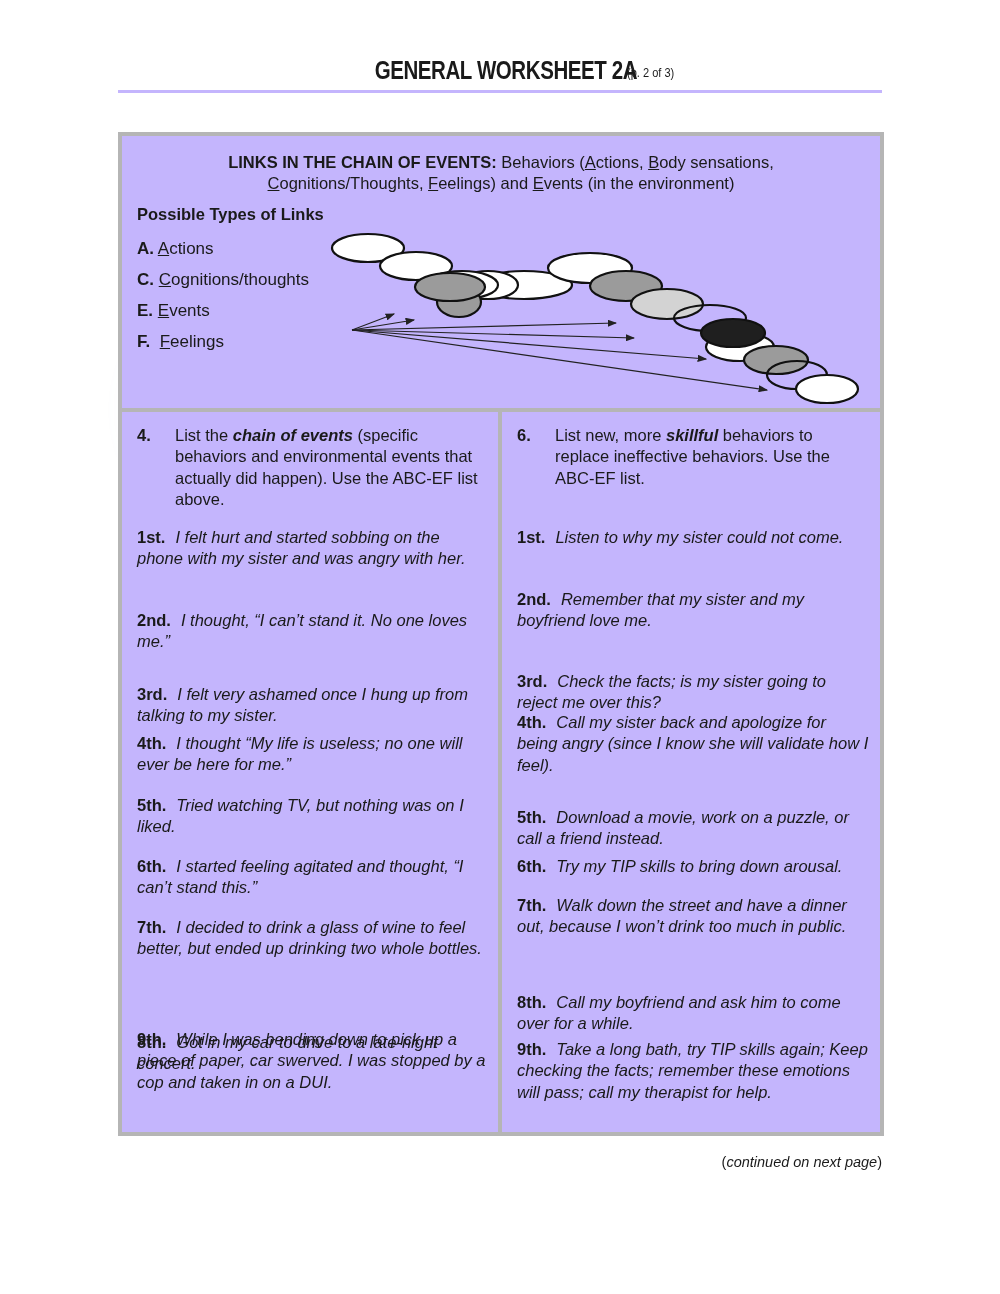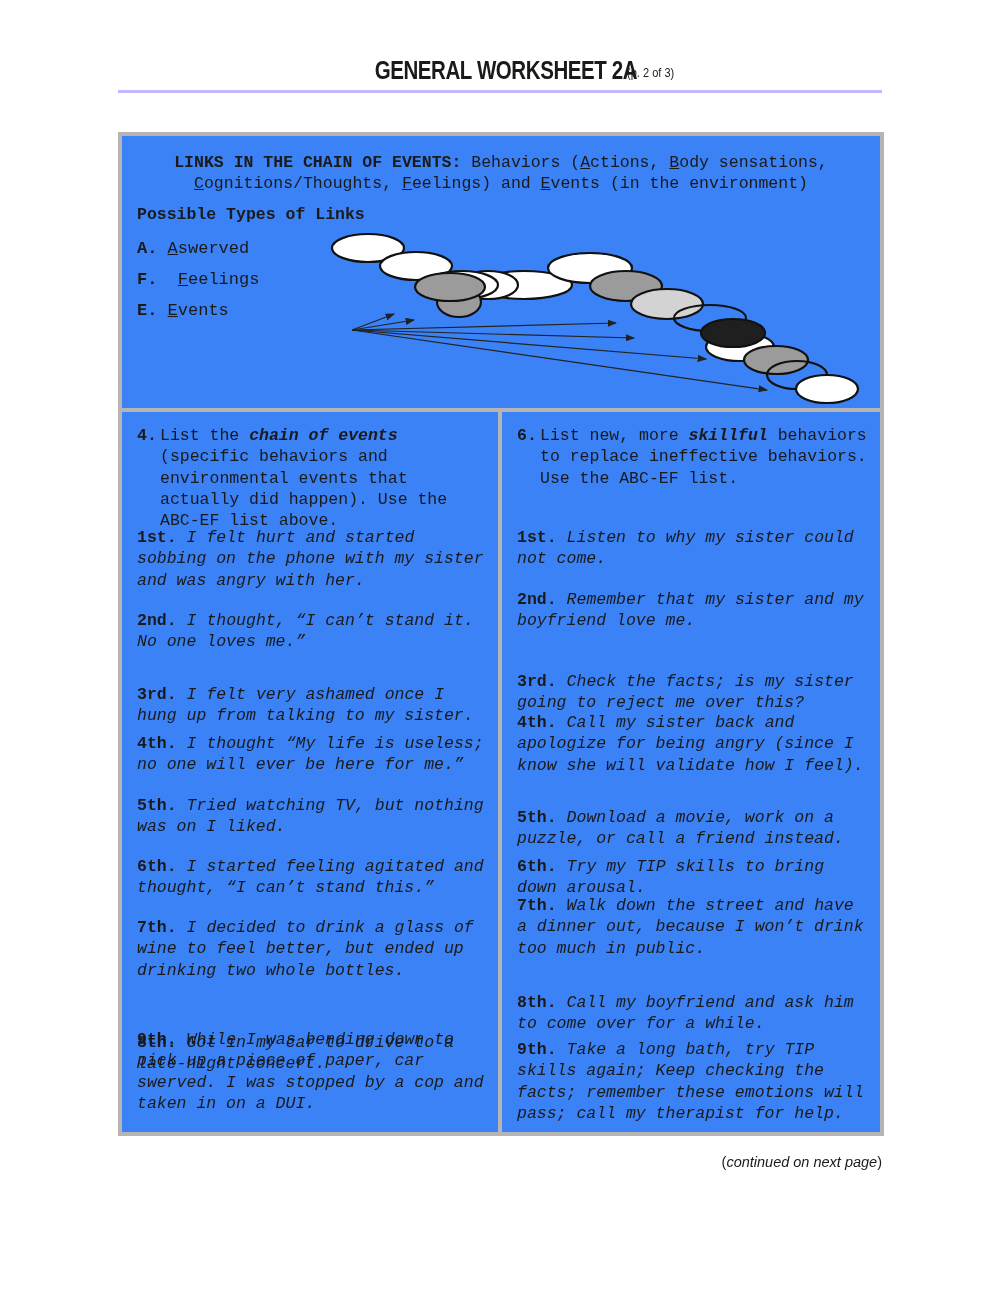--- a/index.html
+++ b/index.html
@@ -8,40 +8,40 @@
 
   .header { position: absolute; left: 118px; top: 56px; width: 764px; height: 34px;
             border-bottom: 3px solid #c4b5fd; text-align: center; }
   .header .title { font-family: "Liberation Sans", sans-serif; font-weight: bold;
                    font-size: 25px; letter-spacing: -0.5px; transform: scaleX(0.82);
                    display: inline-block; transform-origin: right center; }
   .header .pageinfo { font-size: 13px; display: inline-block; transform: scaleX(0.85);
                       transform-origin: left center; margin-left: -14px; vertical-align: 2px; }
 
   .outer { position: absolute; left: 118px; top: 132px; width: 758px; height: 996px;
-           border: 4px solid #b5b5b5; background: #3b82f6; font-family: Liberation Mono, monospace; }
+           border: 4px solid #b5b5b5; background: #c4b5fd; }
   .top-section { position: absolute; left: 0; top: 0; width: 758px; height: 272px;
                  border-bottom: 4px solid #b5b5b5; }
   .links-heading { position: absolute; left: 0; top: 16px; width: 758px; text-align: center;
                    font-size: 16.5px; line-height: 21px; }
   .links-heading b { font-weight: bold; }
   .u { text-decoration: underline; }
   .possible { position: absolute; left: 15px; top: 69px; font-size: 16.5px; font-weight: bold; }
   .types { position: absolute; left: 15px; top: 101px; margin: 0; padding: 0; list-style: none;
            font-size: 17px; }
   .types li { height: 31px; line-height: 24px; }
   .types li b { font-weight: bold; }
   .chain-svg { position: absolute; left: 0; top: 0; }
 
   .col { position: absolute; top: 276px; height: 720px; font-size: 16.5px; line-height: 21.3px; }
   .col-left { left: 0; width: 376px; border-right: 4px solid #b5b5b5; }
   .col-right { left: 380px; width: 378px; }
   .prompt { position: absolute; left: 15px; top: 13px; width: 350px; }
   .prompt .num { font-weight: bold; display: inline-block; width: 23px; }
-  .prompt .ptxt { display: block; margin-left: 23px; margin-top: -21.3px; }
+  .prompt .ptxt { display: block; margin-left: 38px; margin-top: -21.3px; }
   .entries { position: absolute; left: 15px; width: 352px; }
   .entry { position: absolute; left: 0; width: 352px; }
   .entry .ord { font-weight: bold; font-style: normal; margin-right: 10px; }
   .entry .txt { font-style: italic; }
 
   .footer { position: absolute; right: 118px; top: 1154px; font-size: 14.5px; font-weight: normal; }
   .footer i { font-style: italic; }
 
   .wm { position: absolute; border-radius: 50%; filter: blur(22px); opacity: 0.25; pointer-events: none; }
 </style>
@@ -60,23 +60,24 @@
 </div>
 
 <div class="outer">
   <div class="top-section">
     <div class="links-heading">
       <b>LINKS IN THE CHAIN OF EVENTS:</b><span> Behaviors (</span><span class="u">A</span><span>ctions, </span><span class="u">B</span><span>ody sensations,</span><br>
       <span class="u">C</span><span>ognitions/Thoughts, </span><span class="u">F</span><span>eelings) and </span><span class="u">E</span><span>vents (in the environment)</span>
     </div>
     <div class="possible">Possible Types of Links</div>
     <ul class="types">
-      <li><b>A.</b> <span class="u">A</span><span>swerved</span></li>
+      <li><b>A.</b> <span class="u">A</span><span>ctions</span></li>
+      <li><b>C.</b> <span class="u">C</span><span>ognitions/thoughts</span></li>
+      <li><b>E.</b> <span class="u">E</span><span>vents</span></li>
       <li><b>F.</b>&nbsp; <span class="u">F</span><span>eelings</span></li>
-      <li><b>E.</b> <span class="u">E</span><span>vents</span></li>
     </ul>
 
     <svg class="chain-svg" width="758" height="272">
       <defs>
         <marker id="ah" markerWidth="8" markerHeight="6" refX="7" refY="3" orient="auto">
           <path d="M0,0 L8,3 L0,6 Z" fill="#222"></path>
         </marker>
       </defs>
       <g stroke="#111" stroke-width="2.2">
         <ellipse cx="246" cy="112" rx="36" ry="14" fill="#fff"></ellipse>

